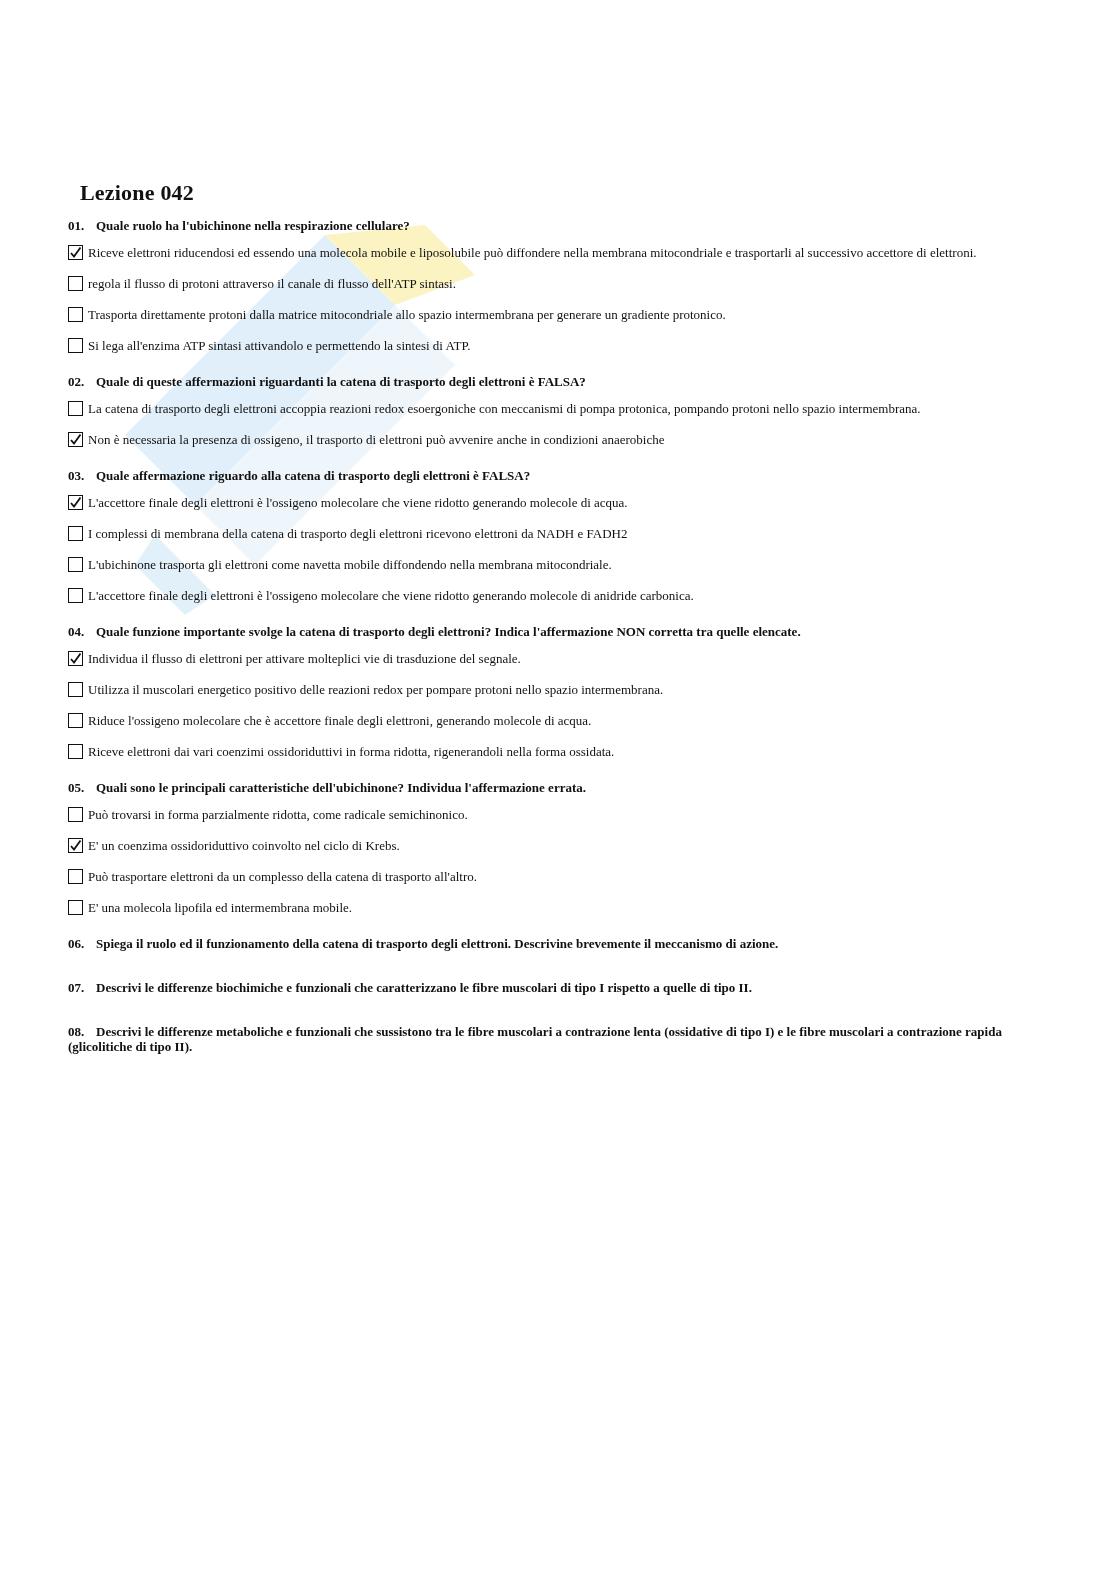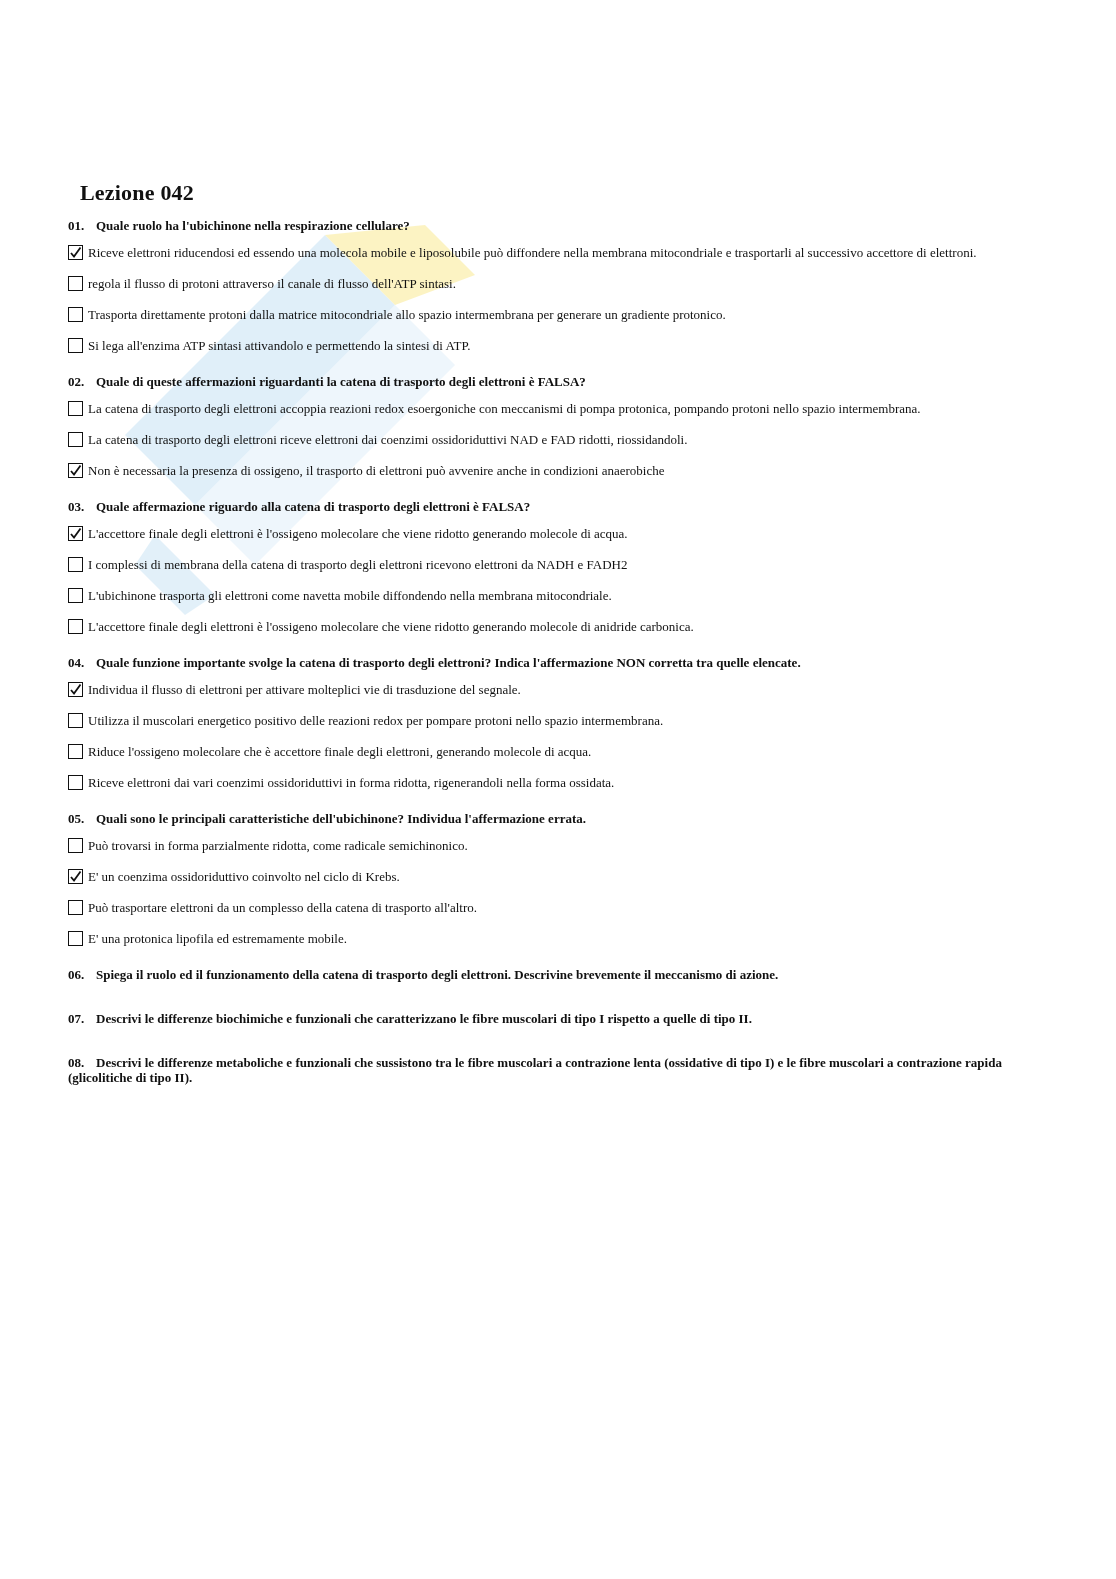--- a/index.html
+++ b/index.html
@@ -61,24 +61,20 @@
         </div>
   </div>
       <div class="question">
     <div class="q-head">
       <span class="q-num">02.</span><span class="q-label">Quale di queste affermazioni riguardanti la catena di trasporto degli elettroni è FALSA?</span>
     </div>
     <div class="opts">
           <div class="option">
     <span class="box"></span>
     <span class="opt-label">La catena di trasporto degli elettroni accoppia reazioni redox esoergoniche con meccanismi di pompa protonica, pompando protoni nello spazio intermembrana.</span>
-  </div>
-          <div class="option">
-    <span class="box"></span>
-    <span class="opt-label">La catena di trasporto degli elettroni riceve elettroni dai coenzimi ossidoriduttivi NAD e FAD ridotti, riossidandoli.</span>
   </div>
           <div class="option">
     <span class="box">
               <svg viewBox="0 0 13 13">
                 <path d="M2 7 L5 10.5 L11.5 1.5" fill="none" stroke="#111" stroke-width="1.8"></path>
               </svg>
             </span>
     <span class="opt-label">Non è necessaria la presenza di ossigeno, il trasporto di elettroni può avvenire anche in condizioni anaerobiche</span>
   </div>
         </div>
@@ -153,21 +149,21 @@
               </svg>
             </span>
     <span class="opt-label">E' un coenzima ossidoriduttivo coinvolto nel ciclo di Krebs.</span>
   </div>
           <div class="option">
     <span class="box"></span>
     <span class="opt-label">Può trasportare elettroni da un complesso della catena di trasporto all'altro.</span>
   </div>
           <div class="option">
     <span class="box"></span>
-    <span class="opt-label">E' una protonica lipofila ed estremamente mobile.</span>
+    <span class="opt-label">E' una molecola lipofila ed intermembrana mobile.</span>
   </div>
         </div>
   </div>
     </div>
   <div id="open-questions" style="margin-top:4px;">
       <div class="open-q"><span class="q-num">06.</span><span>Spiega il ruolo ed il funzionamento della catena di trasporto degli elettroni. Descrivine brevemente il meccanismo di azione.</span></div>
       <div class="open-q"><span class="q-num">07.</span><span>Descrivi le differenze biochimiche e funzionali che caratterizzano le fibre muscolari di tipo I rispetto a quelle di tipo II.</span></div>
       <div class="open-q"><span class="q-num">08.</span><span>Descrivi le differenze metaboliche e funzionali che sussistono tra le fibre muscolari a contrazione lenta (ossidative di tipo I) e le fibre muscolari a contrazione rapida (glicolitiche di tipo II).</span></div>
     </div>
 </div>

